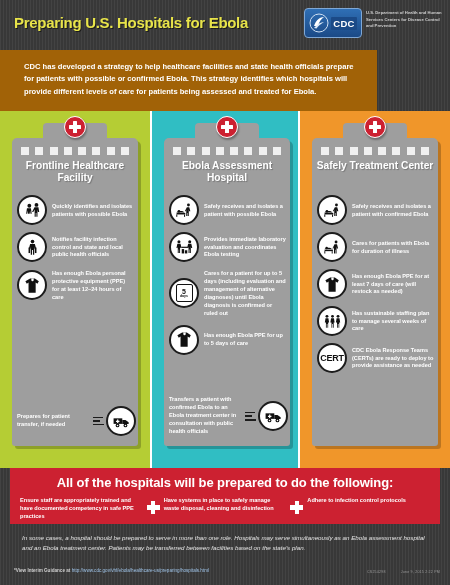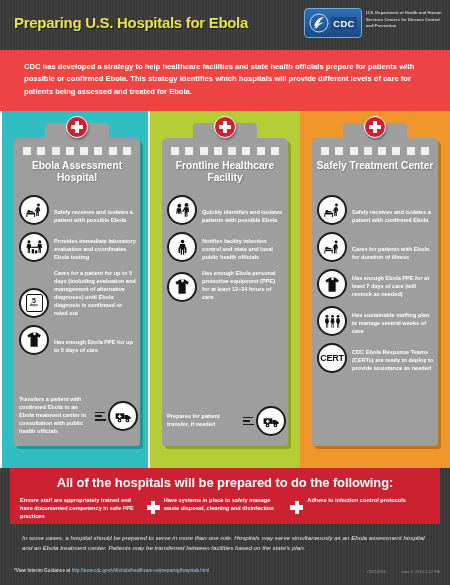--- a/index.html
+++ b/index.html
@@ -40,22 +40,22 @@
     font-size:9.5px; font-weight:bold; color:#fff; letter-spacing:0.3px;
     background:#1b4a87; padding:1px 2px; border-radius:1px;
   }
   .hhs-text {
     position:absolute; right:4px; top:10px; width:80px;
     font-size:4.2px; line-height:1.55; color:#cfcfcf; font-weight:bold;
   }
 
   
   .intro {
-    position:absolute; top:50px; left:0; width:450px; height:61px;
-    background:#ef4444;
+    position:absolute; top:50px; left:0; width:377px; height:61px;
+    background:#a16207;
   }
   .intro-text {
     position:absolute; left:24px; top:11px; right:22px;
     font-size:7.6px; line-height:1.62; color:#ffffff; font-weight:bold;
   }
   .intro-text b { color:#ffffff; }
 
   
   .columns {
     position:absolute; top:111px; left:0; width:450px; height:357px;
@@ -97,21 +97,21 @@
 
   .card-title {
     position:absolute; left:4px; right:4px; top:22px;
     text-align:center; color:#ffffff; font-weight:bold;
     font-size:10.2px; line-height:1.18;
     text-shadow: 1px 1px 1px rgba(0,0,0,.25);
   }
 
   
   .bullets { position:absolute; left:5px; right:4px; top:56px; }
-  .bullet { display:flex; align-items:flex-end; margin-bottom:6px; }
+  .bullet { display:flex; align-items:center; margin-bottom:6px; }
   .bullet .ico {
     flex:0 0 auto; width:30px; height:30px; border-radius:50%;
     background:#fff; border:2.2px solid #1c1c1c;
     display:flex; align-items:center; justify-content:center;
     margin-right:5px; margin-top:1px;
   }
   .bullet .ico svg { display:block; }
   .bullet .txt {
     font-size:5.6px; line-height:1.42; color:#ffffff; font-weight:bold;
     padding-top:2px;
@@ -204,164 +204,164 @@
   </div>
 
   <div class="intro">
     <div class="intro-text">
       <b>CDC</b><span> has developed a strategy to help healthcare facilities and state health officials prepare for patients with possible or confirmed Ebola. This strategy identifies which hospitals will provide different levels of care for patients being assessed and treated for Ebola.</span>
     </div>
   </div>
 
   <div class="columns">
 
-    <div class="col c2">
+    <div class="col c1">
       <div class="card">
         <div class="card-top"></div>
         <div class="cross-badge"></div>
         <div class="windows">
           <i></i>
             <i></i>
             <i></i>
             <i></i>
             <i></i>
             <i></i>
             <i></i>
             <i></i>
         </div>
-        <div class="card-title">Ebola Assessment Hospital</div>
+        <div class="card-title">Frontline Healthcare Facility</div>
 
         <div class="bullets">
           <div class="bullet">
             <span class="ico">
               <svg width="19" height="19" viewBox="0 0 24 24">
-                <circle cx="17" cy="5" r="1.8" fill="#111"></circle>
-                <path d="M15 8h3l1.4 5h-1.5l-.5-2.4V19h-1.3v-4h-.6v4h-1.3V10.6L13.8 13h-1.4z" fill="#111"></path>
-                <path d="M2 15h11v2H2z" fill="#111"></path>
-                <circle cx="5" cy="13" r="1.7" fill="#111"></circle>
-                <path d="M2 14.2c1.5-1.6 5-2 8-1.2l2 1.4H2z" fill="#111"></path>
-                <rect x="1.6" y="17" width="1.3" height="3" fill="#111"></rect>
-                <rect x="11.4" y="17" width="1.3" height="3" fill="#111"></rect>
-              </svg>
-            </span>
-            <span class="txt">Safely receives and isolates a patient with possible Ebola</span>
-          </div>
-
-          <div class="bullet">
-            <span class="ico">
-              <svg width="19" height="19" viewBox="0 0 24 24">
-                <circle cx="5" cy="4.6" r="1.9" fill="#111"></circle>
-                <path d="M3 7.2h4l1.2 5.4H6.8L6.4 11v8H5.2v-4.6h-.5V19H3.5v-8l-.4 1.6H1.8z" fill="#111"></path>
-                <circle cx="18.6" cy="4.6" r="1.9" fill="#111"></circle>
-                <path d="M16.6 7.2h4l1.2 5.4h-1.4L20 11v8h-1.2v-4.6h-.5V19h-1.2v-8l-.4 1.6h-1.4z" fill="#111"></path>
-                <rect x="8" y="11" width="8" height="1.5" fill="#111"></rect>
-                <rect x="8.5" y="14" width="3" height="5.5" fill="#111"></rect>
-                <rect x="12.5" y="15.5" width="3" height="4" fill="#111"></rect>
-              </svg>
-            </span>
-            <span class="txt">Provides immediate laboratory evaluation and coordinates Ebola testing</span>
-          </div>
-
-          <div class="bullet">
-            <span class="ico">
-              <span class="days-box">
-                <span class="n">5</span>
-                <span class="u">days</span>
-              </span>
-            </span>
-            <span class="txt">Cares for a patient for up to 5 days (including evaluation and management of alternative diagnoses) until Ebola diagnosis is confirmed or ruled out</span>
+                <circle cx="8" cy="6" r="2.4" fill="#111"></circle>
+                <path d="M6 9h4l1 7h-1.5l-.5-4-.6 4H6.4L6 12 5.4 16H4l1-7z" fill="#111"></path>
+                <circle cx="17" cy="5" r="2.4" fill="#111"></circle>
+                <path d="M14.5 8h5l1 6h-1.6l-.6-3.4V20h-1.4v-5h-.8v5h-1.4V10.6L13 14h-1.6z" fill="#111"></path>
+              </svg>
+            </span>
+            <span class="txt">Quickly identifies and isolates patients with possible Ebola</span>
+          </div>
+
+          <div class="bullet">
+            <span class="ico">
+              <svg width="19" height="19" viewBox="0 0 24 24">
+                <circle cx="12" cy="4.5" r="2.3" fill="#111"></circle>
+                <path d="M9 7.5h6l1.6 6h-2l-.4-2.5V21h-1.6v-6h-1.2v6H9.8V11l-.4 2.5h-2z" fill="#111"></path>
+                <rect x="7" y="12" width="2" height="7" fill="#111"></rect>
+                <rect x="15" y="12" width="2" height="7" fill="#111"></rect>
+              </svg>
+            </span>
+            <span class="txt">Notifies facility infection control and state and local public health officials</span>
           </div>
 
           <div class="bullet">
             <span class="ico">
               <svg width="19" height="19" viewBox="0 0 24 24">
                 <path d="M9 3h6l5 3.5-1.8 3.2-2.2-1.4V21H7V8.3L4.8 9.7 3 6.5z" fill="#111"></path>
                 <path d="M10.5 3h3v2.2a1.5 1.5 0 01-3 0z" fill="#fff"></path>
               </svg>
             </span>
-            <span class="txt">Has enough Ebola PPE for up to 5 days of care</span>
+            <span class="txt">Has enough Ebola personal protective equipment (PPE) for at least 12–24 hours of care</span>
           </div>
         </div>
 
         <div class="transfer">
-          <span class="ttxt">Transfers a patient with confirmed Ebola to an Ebola treatment center in consultation with public health officials</span>
+          <span class="ttxt">Prepares for patient transfer, if needed</span>
           <span class="speed">
               <i></i>
               <i></i>
               <i></i>
             </span>
           <span class="truck">
             <svg width="19" height="19" viewBox="0 0 24 24">
               <path d="M2 8h11v7H2z" fill="#111"></path>
               <path d="M13 10h4l4 3v2h-8z" fill="#111"></path>
               <circle cx="7" cy="17" r="2.4" fill="#111"></circle>
                 <circle cx="7" cy="17" r="1" fill="#fff"></circle>
               <circle cx="17" cy="17" r="2.4" fill="#111"></circle>
                 <circle cx="17" cy="17" r="1" fill="#fff"></circle>
               <path d="M6.4 9.6h1.6v1.4h1.4v1.6H8v1.4H6.4V12.6H5v-1.6h1.4z" fill="#fff"></path>
             </svg>
           </span>
         </div>
       </div>
     </div>
 
-    <div class="col c1">
+    <div class="col c2">
       <div class="card">
         <div class="card-top"></div>
         <div class="cross-badge"></div>
         <div class="windows">
           <i></i>
             <i></i>
             <i></i>
             <i></i>
             <i></i>
             <i></i>
             <i></i>
             <i></i>
         </div>
-        <div class="card-title">Frontline Healthcare Facility</div>
+        <div class="card-title">Ebola Assessment Hospital</div>
 
         <div class="bullets">
           <div class="bullet">
             <span class="ico">
               <svg width="19" height="19" viewBox="0 0 24 24">
-                <circle cx="8" cy="6" r="2.4" fill="#111"></circle>
-                <path d="M6 9h4l1 7h-1.5l-.5-4-.6 4H6.4L6 12 5.4 16H4l1-7z" fill="#111"></path>
-                <circle cx="17" cy="5" r="2.4" fill="#111"></circle>
-                <path d="M14.5 8h5l1 6h-1.6l-.6-3.4V20h-1.4v-5h-.8v5h-1.4V10.6L13 14h-1.6z" fill="#111"></path>
-              </svg>
-            </span>
-            <span class="txt">Quickly identifies and isolates patients with possible Ebola</span>
-          </div>
-
-          <div class="bullet">
-            <span class="ico">
-              <svg width="19" height="19" viewBox="0 0 24 24">
-                <circle cx="12" cy="4.5" r="2.3" fill="#111"></circle>
-                <path d="M9 7.5h6l1.6 6h-2l-.4-2.5V21h-1.6v-6h-1.2v6H9.8V11l-.4 2.5h-2z" fill="#111"></path>
-                <rect x="7" y="12" width="2" height="7" fill="#111"></rect>
-                <rect x="15" y="12" width="2" height="7" fill="#111"></rect>
-              </svg>
-            </span>
-            <span class="txt">Notifies facility infection control and state and local public health officials</span>
+                <circle cx="17" cy="5" r="1.8" fill="#111"></circle>
+                <path d="M15 8h3l1.4 5h-1.5l-.5-2.4V19h-1.3v-4h-.6v4h-1.3V10.6L13.8 13h-1.4z" fill="#111"></path>
+                <path d="M2 15h11v2H2z" fill="#111"></path>
+                <circle cx="5" cy="13" r="1.7" fill="#111"></circle>
+                <path d="M2 14.2c1.5-1.6 5-2 8-1.2l2 1.4H2z" fill="#111"></path>
+                <rect x="1.6" y="17" width="1.3" height="3" fill="#111"></rect>
+                <rect x="11.4" y="17" width="1.3" height="3" fill="#111"></rect>
+              </svg>
+            </span>
+            <span class="txt">Safely receives and isolates a patient with possible Ebola</span>
+          </div>
+
+          <div class="bullet">
+            <span class="ico">
+              <svg width="19" height="19" viewBox="0 0 24 24">
+                <circle cx="5" cy="4.6" r="1.9" fill="#111"></circle>
+                <path d="M3 7.2h4l1.2 5.4H6.8L6.4 11v8H5.2v-4.6h-.5V19H3.5v-8l-.4 1.6H1.8z" fill="#111"></path>
+                <circle cx="18.6" cy="4.6" r="1.9" fill="#111"></circle>
+                <path d="M16.6 7.2h4l1.2 5.4h-1.4L20 11v8h-1.2v-4.6h-.5V19h-1.2v-8l-.4 1.6h-1.4z" fill="#111"></path>
+                <rect x="8" y="11" width="8" height="1.5" fill="#111"></rect>
+                <rect x="8.5" y="14" width="3" height="5.5" fill="#111"></rect>
+                <rect x="12.5" y="15.5" width="3" height="4" fill="#111"></rect>
+              </svg>
+            </span>
+            <span class="txt">Provides immediate laboratory evaluation and coordinates Ebola testing</span>
+          </div>
+
+          <div class="bullet">
+            <span class="ico">
+              <span class="days-box">
+                <span class="n">5</span>
+                <span class="u">days</span>
+              </span>
+            </span>
+            <span class="txt">Cares for a patient for up to 5 days (including evaluation and management of alternative diagnoses) until Ebola diagnosis is confirmed or ruled out</span>
           </div>
 
           <div class="bullet">
             <span class="ico">
               <svg width="19" height="19" viewBox="0 0 24 24">
                 <path d="M9 3h6l5 3.5-1.8 3.2-2.2-1.4V21H7V8.3L4.8 9.7 3 6.5z" fill="#111"></path>
                 <path d="M10.5 3h3v2.2a1.5 1.5 0 01-3 0z" fill="#fff"></path>
               </svg>
             </span>
-            <span class="txt">Has enough Ebola personal protective equipment (PPE) for at least 12–24 hours of care</span>
+            <span class="txt">Has enough Ebola PPE for up to 5 days of care</span>
           </div>
         </div>
 
         <div class="transfer">
-          <span class="ttxt">Prepares for patient transfer, if needed</span>
+          <span class="ttxt">Transfers a patient with confirmed Ebola to an Ebola treatment center in consultation with public health officials</span>
           <span class="speed">
               <i></i>
               <i></i>
               <i></i>
             </span>
           <span class="truck">
             <svg width="19" height="19" viewBox="0 0 24 24">
               <path d="M2 8h11v7H2z" fill="#111"></path>
               <path d="M13 10h4l4 3v2h-8z" fill="#111"></path>
               <circle cx="7" cy="17" r="2.4" fill="#111"></circle>

